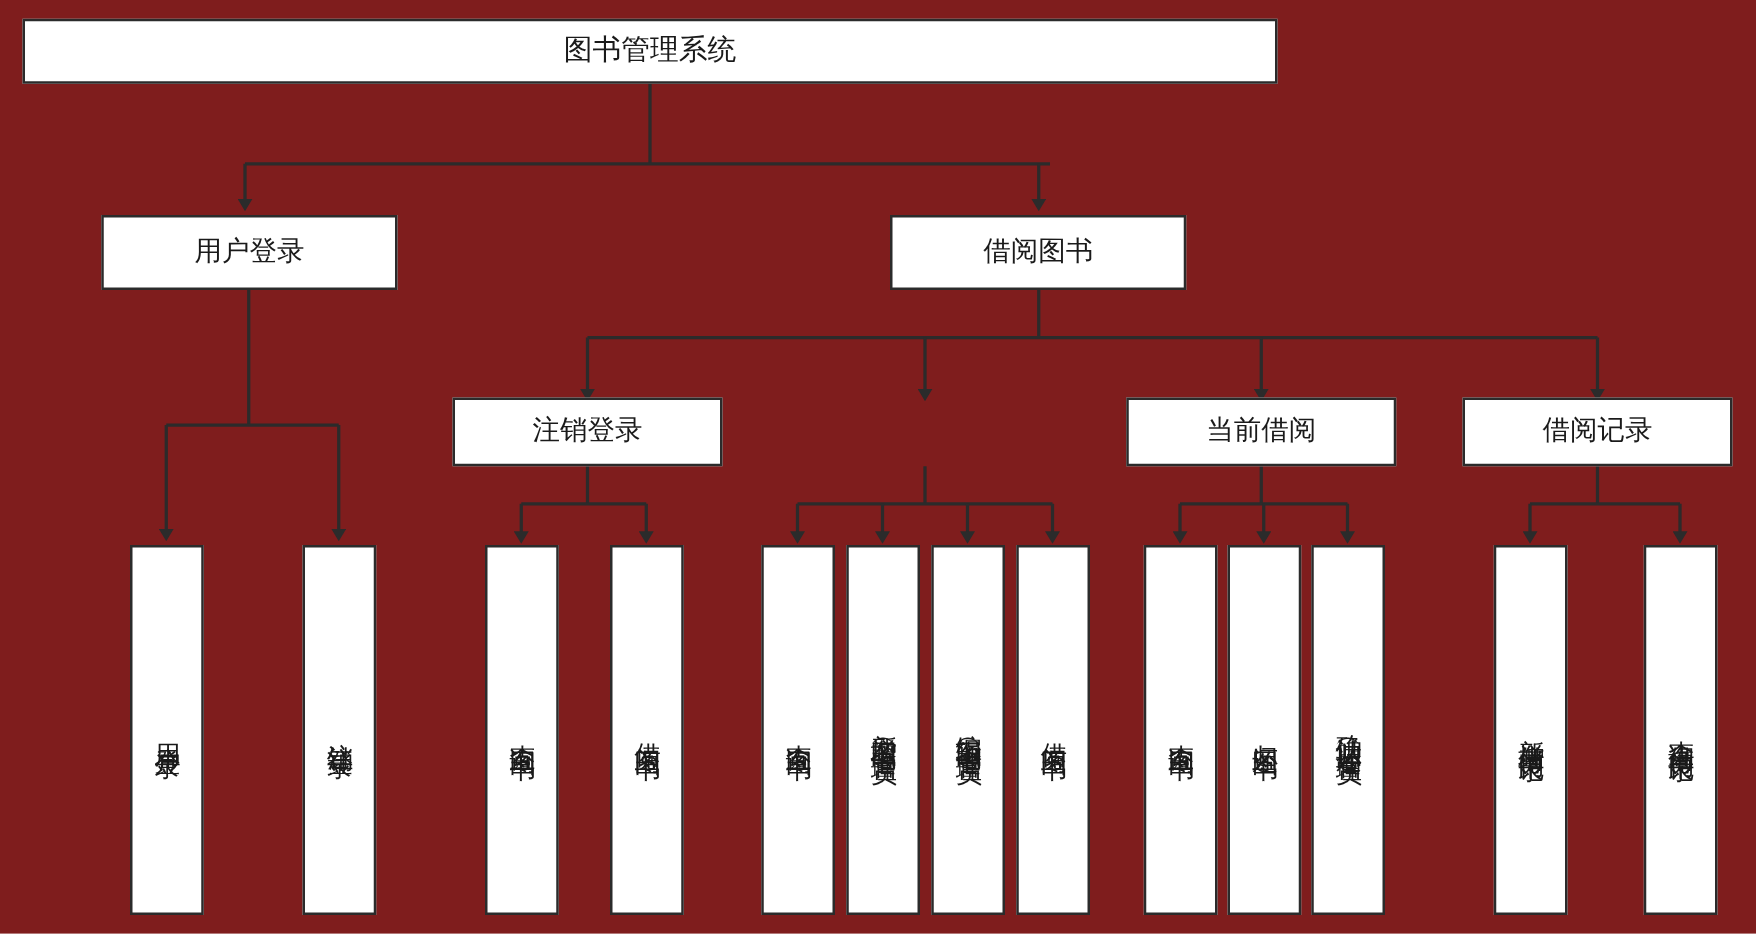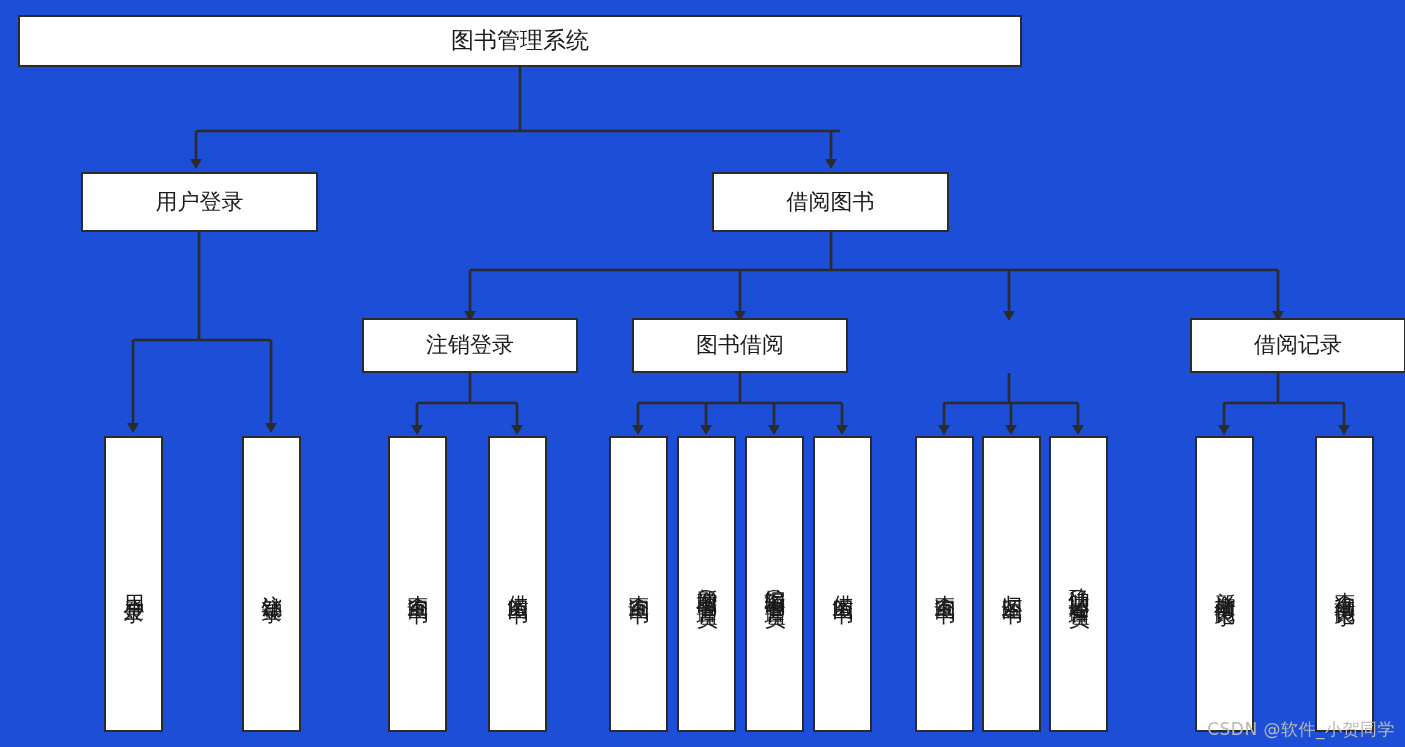--- a/index.html
+++ b/index.html
@@ -8,21 +8,21 @@
     padding: 0;
     background: #ffffff;
   }
   body {
     font-family: "DejaVu Sans", "Liberation Sans", sans-serif;
   }
   #canvas {
     position: relative;
     width: 1405px;
     height: 747px;
-    background: #1d4ed8;
+    background: #7f1d1d;
     overflow: hidden;
   }
   svg.wires {
     position: absolute;
     left: 0;
     top: 0;
     width: 1405px;
     height: 747px;
     pointer-events: none;
   }
@@ -135,26 +135,26 @@
   </div>
 
   <div class="node horiz lvl1" style="left:712px; top:172px; width:237px; height:60px;">
     <span class="lbl">借阅图书</span>
   </div>
 
   <div class="node horiz lvl2" style="left:362px; top:318px; width:216px; height:55px;">
     <span class="lbl">注销登录</span>
   </div>
 
-  <div class="node horiz lvl2" style="left:632px; top:318px; width:216px; height:55px;">
-    <span class="lbl">图书借阅</span>
-  </div>
-
-
-  <div class="node horiz lvl2" style="left:1170px; top:318px; width:216px; height:55px;margin-left:20px;">
+
+  <div class="node horiz lvl2" style="left:901px; top:318px; width:216px; height:55px;">
+    <span class="lbl">当前借阅</span>
+  </div>
+
+  <div class="node horiz lvl2" style="left:1170px; top:318px; width:216px; height:55px;">
     <span class="lbl">借阅记录</span>
   </div>
 
   <div class="node vert leaf" style="left:104px; top:436px; width:59px; height:296px;">
     <span class="lbl">用户登录</span>
   </div>
 
   <div class="node vert leaf" style="left:242px; top:436px; width:59px; height:296px;">
     <span class="lbl">注销登录</span>
   </div>
@@ -196,15 +196,14 @@
   </div>
 
   <div class="node vert leaf" style="left:1195px; top:436px; width:59px; height:296px;">
     <span class="lbl">新增借阅记录</span>
   </div>
 
   <div class="node vert leaf" style="left:1315px; top:436px; width:59px; height:296px;">
     <span class="lbl">查询借阅记录</span>
   </div>
 
-  <div class="watermark">CSDN @软件_小贺同学</div>
 
 </div>
 
 </body></html>

